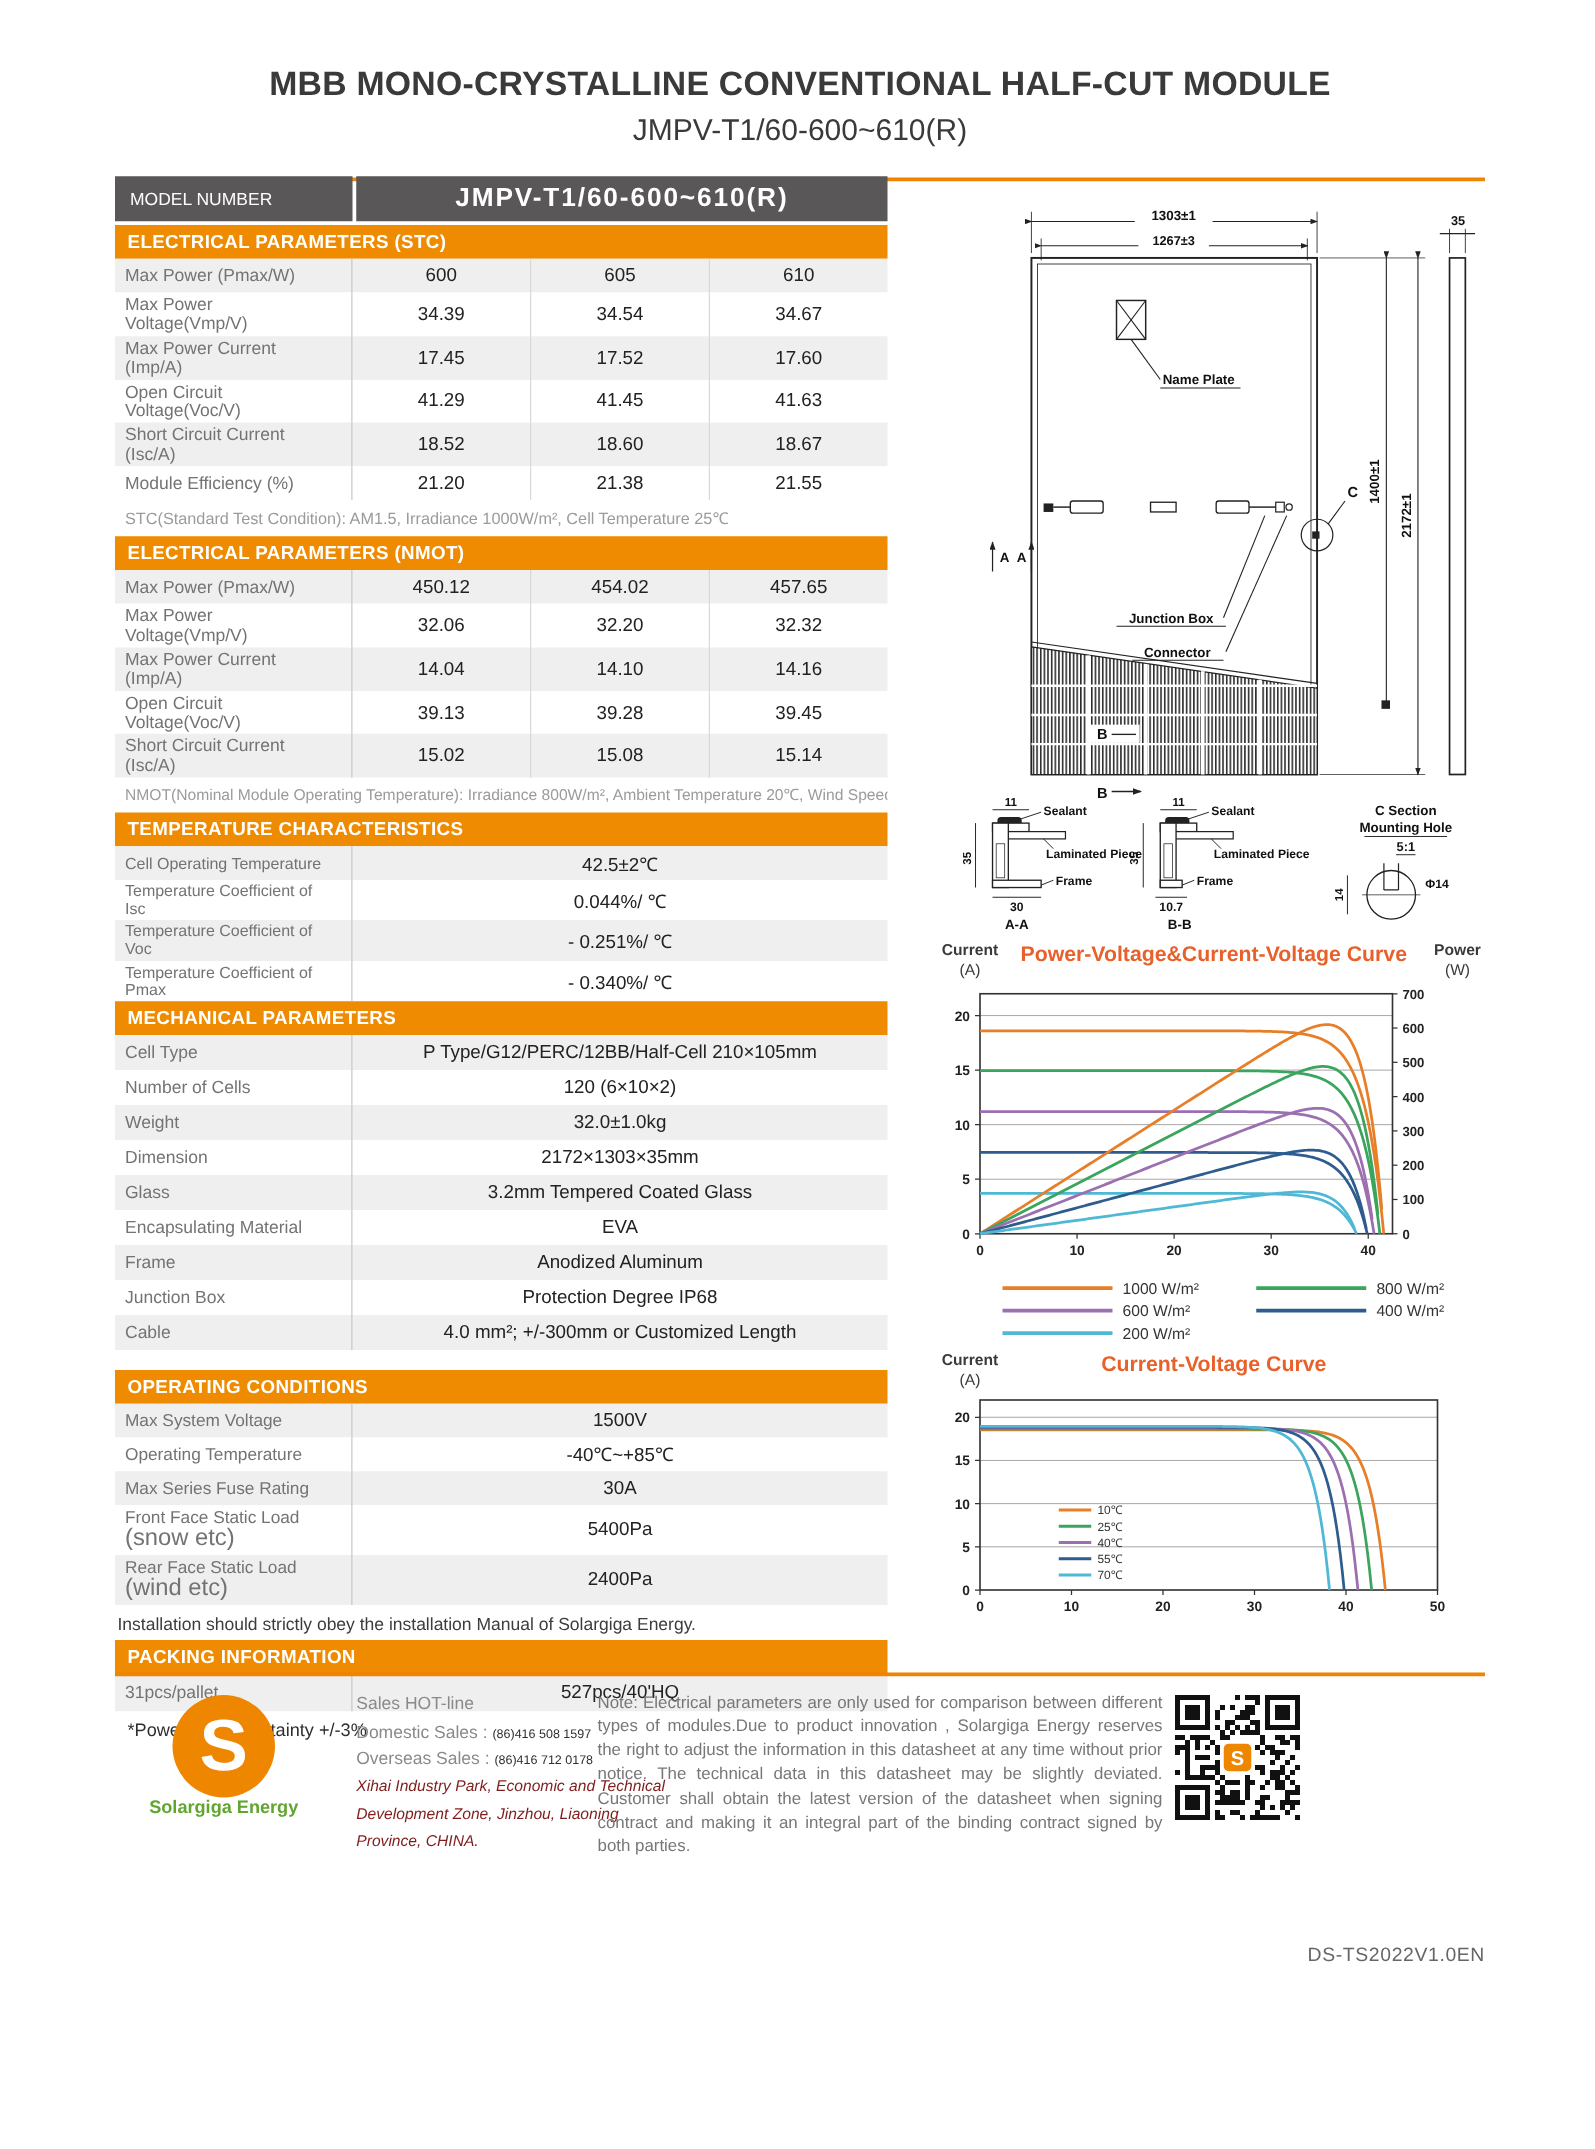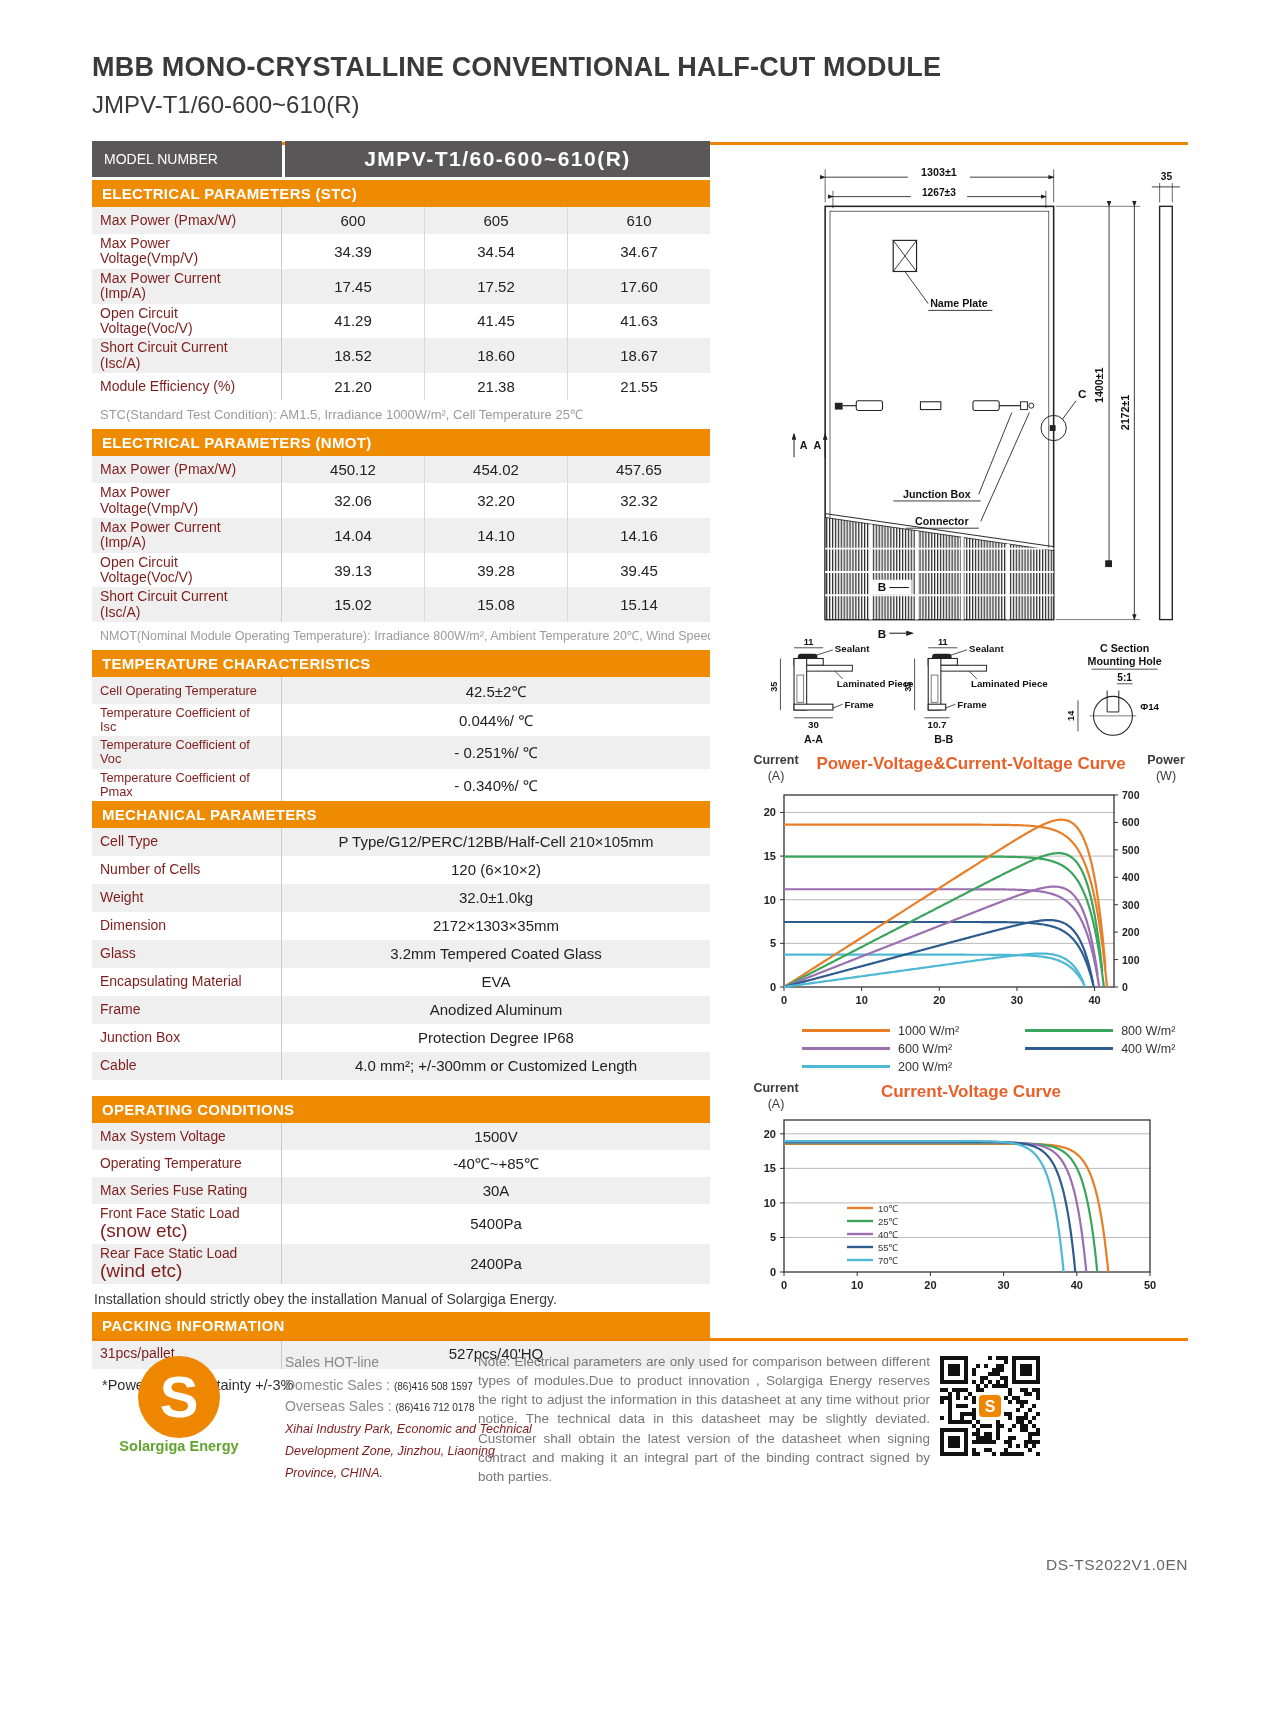--- a/index.html
+++ b/index.html
@@ -1,34 +1,34 @@
 <!DOCTYPE html>
 <html><head>
 <meta charset="utf-8">
 <style>
   html,body{margin:0;padding:0;background:#fff;}
   .page{position:relative;width:1276px;height:1719px;background:#fff;overflow:hidden;
         font-family:"Liberation Sans",sans-serif;color:#333;}
   
-  .header{position:absolute;left:92px;top:52px;width:1096px;}
+  .header{position:absolute;left:92px;top:52px;width:1096px;text-align:center;}
   .title{font-size:27px;font-weight:600;color:#3a3a3a;letter-spacing:.2px;}
   .subtitle{font-size:24px;font-weight:400;color:#3a3a3a;margin-top:8px;}
   .top-rule,.footer-rule{position:absolute;left:92px;width:1096px;height:3px;background:#F08300;}
   .top-rule{top:142px;}
   .footer-rule{top:1338px;}
   
   .left-col{position:absolute;left:92px;top:141px;width:618px;}
   .model-bar{display:flex;height:36px;gap:3px;margin-bottom:3px;}
   .model-label{width:190px;background:#595757;color:#fff;font-size:14px;display:flex;align-items:center;padding-left:12px;box-sizing:border-box;}
   .model-value{flex:1;background:#595757;color:#fff;font-size:21px;font-weight:600;letter-spacing:1.5px;display:flex;align-items:center;justify-content:center;}
   .sec-header{height:27px;background:#EE8B00;color:#fff;font-size:15px;font-weight:600;display:flex;align-items:center;padding-left:10px;letter-spacing:.3px;}
   .gap-top{margin-top:16px;}
   .trow{display:flex;min-height:27px;align-items:stretch;background:#fff;}
   .trow.alt{background:#EFEFEF;}
-  .tlabel{width:190px;box-sizing:border-box;padding:2px 18px 2px 8px;font-size:14px;color:#7f1d1d;
+  .tlabel{width:190px;box-sizing:border-box;padding:2px 18px 2px 8px;font-size:14px;color:#737373;
           display:flex;flex-direction:column;justify-content:center;border-right:1px solid #c9c9c9;line-height:1.1;}
   .tlabel .l2{font-size:19px;}
   .tight .tlabel{font-size:12.8px;}
   .mech .trow{min-height:28px;}
   .oper .trow.tall{min-height:30px;}
   .oper .tlabel{font-size:13.8px;}
   .tvals{flex:1;display:flex;}
   .tval{flex:1;display:flex;align-items:center;justify-content:center;font-size:15px;color:#222;border-right:1px solid #d9d9d9;}
   .tval:last-child{border-right:none;}
   .tval.single{border-right:none;}
@@ -36,21 +36,21 @@
   .nowrap{white-space:nowrap;overflow:hidden;font-size:12.5px;}
   .dark-note{font-size:14px;color:#3c3c3c;padding:7px 0 5px 2px;}
   .pack-note{font-size:14.5px;color:#2e2e2e;padding:8px 0 0 10px;}
   
   .right-col{position:absolute;left:742px;top:148px;width:458px;}
   .right-col svg{display:block;font-family:"Liberation Sans",sans-serif;}
   .chart-head{display:flex;align-items:flex-start;margin-top:6px;}
   .axis-lab{width:68px;font-size:12.5px;font-weight:700;color:#3a3a3a;text-align:center;line-height:1.3;}
   .axis-lab .unit{font-weight:400;}
   .chart-title{flex:1;text-align:center;font-size:17px;font-weight:700;color:#E8612A;padding-top:2px;}
-  .legend1{display:flex;margin:4px 0 2px 60px;gap:66px;}
+  .legend1{display:flex;margin:4px 0 2px 60px;gap:46px;}
   .leg-col{display:flex;flex-direction:column;gap:4px;}
   .leg-item{display:flex;align-items:center;gap:8px;}
   .leg-line{display:inline-block;width:88px;height:2.5px;}
   .leg-label{font-size:12.5px;color:#333;}
   
   .footer{position:absolute;left:92px;top:1352px;width:1096px;height:220px;}
   .logo-block{position:absolute;left:12px;top:4px;width:150px;text-align:center;}
   .logo-circle{width:82px;height:82px;border-radius:50%;background:#EE8600;color:#fff;font-size:58px;font-weight:700;
                display:flex;align-items:center;justify-content:center;margin:0 auto;line-height:1;}
   .brand{font-size:14.5px;font-weight:700;color:#61A52F;}

